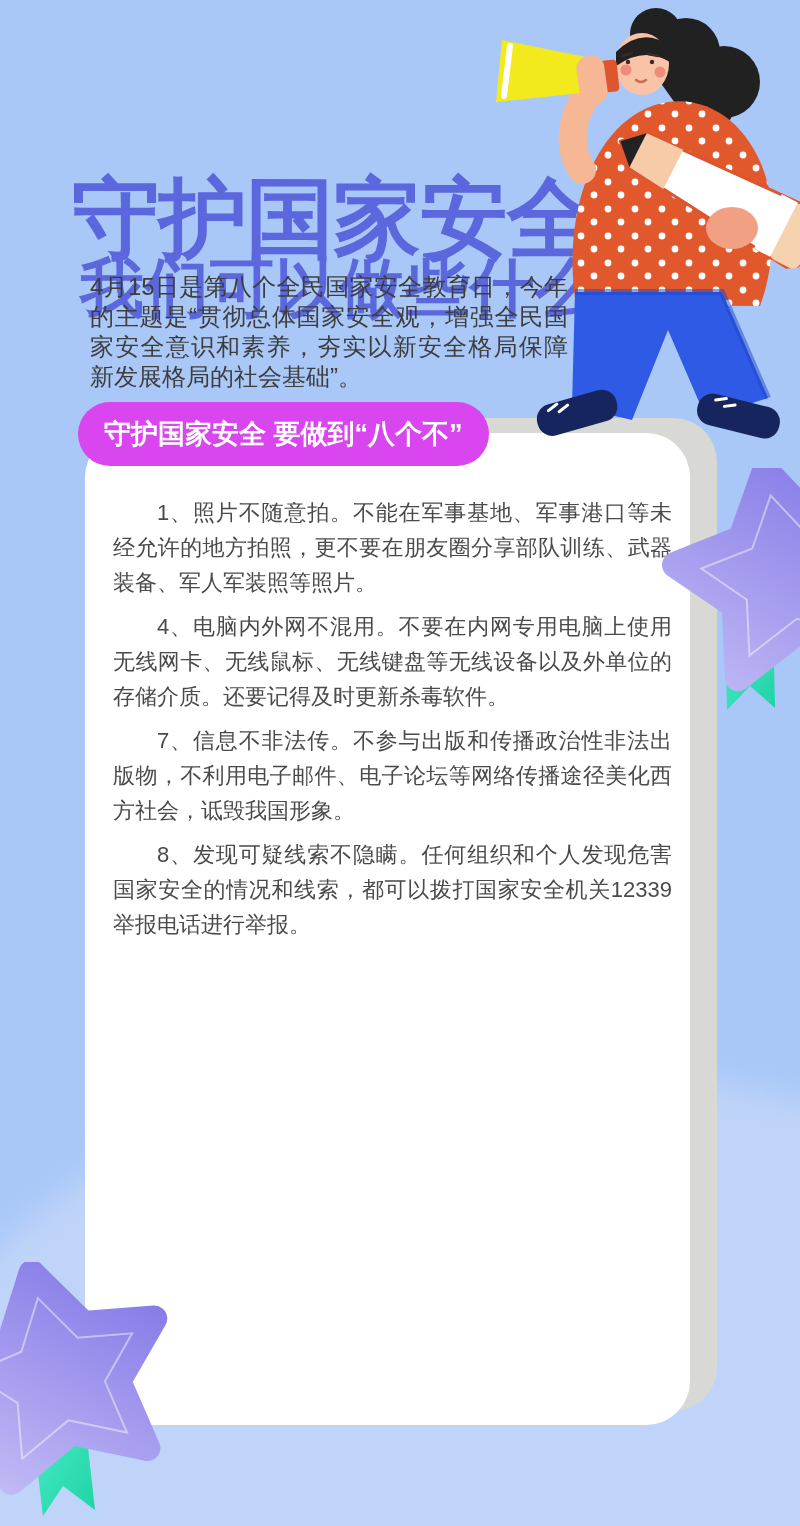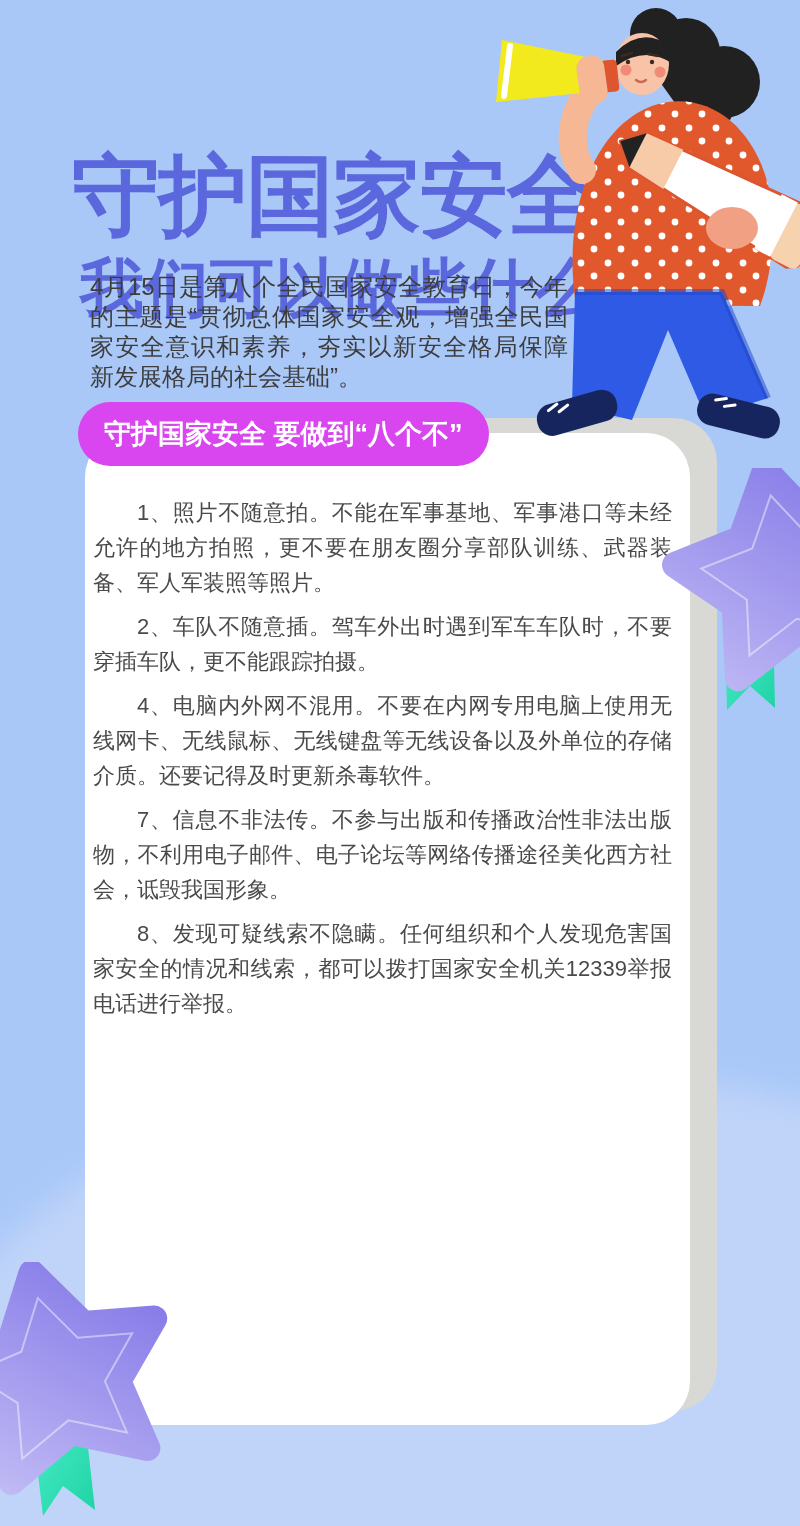--- a/index.html
+++ b/index.html
@@ -9,21 +9,21 @@
     font-family:"Liberation Sans","DejaVu Sans",sans-serif;
   }
   
   .bg-wave{
     position:absolute;left:-140px;top:1075px;width:1200px;height:700px;
     background:#c0d4f9;border-radius:45% 55% 0 0/60% 40% 0 0;
     transform:rotate(-7deg);filter:blur(16px);z-index:1;
   }
   
   .title-1{
-    position:absolute;left:72px;top:78px;z-index:2;
+    position:absolute;left:72px;top:101px;z-index:2;
     font-size:88px;font-weight:900;letter-spacing:-1px;
     color:#5b67dc;white-space:nowrap;
   }
   .title-2{
     position:absolute;left:80px;top:192px;z-index:2;
     font-size:64px;font-weight:900;letter-spacing:1px;
     color:#5b67dc;white-space:nowrap;
   }
   .intro{
     position:absolute;left:78px;top:260px;width:478px;z-index:2;
@@ -38,21 +38,21 @@
     white-space:nowrap;box-sizing:border-box;
   }
   
   .card-shadow{
     position:absolute;left:112px;top:418px;width:605px;height:993px;
     background:#d8d8d5;border-radius:44px;z-index:2;
   }
   .card{
     position:absolute;left:85px;top:433px;width:605px;height:992px;
     background:#ffffff;border-radius:44px;z-index:3;
-    box-sizing:border-box;padding:62px 18px 0 8px;
+    box-sizing:border-box;padding:62px 18px 0 28px;
   }
   .card p{
     margin:0 0 9px 0;font-size:22px;line-height:35px;color:#4a4a4a;
     text-indent:2em;text-align:justify;
   }
   
   .star-right{position:absolute;left:655px;top:468px;z-index:6;}
   .star-left{position:absolute;left:-75px;top:1262px;z-index:6;}
   .illu{position:absolute;left:480px;top:0;z-index:4;}
 </style>
@@ -63,21 +63,20 @@
 
 <h1 class="title-1">守护国家安全</h1>
 <h2 class="title-2">我们可以做些什么？</h2>
 <p class="intro">4月15日是第八个全民国家安全教育日，今年的主题是“贯彻总体国家安全观，增强全民国家安全意识和素养，夯实以新安全格局保障新发展格局的社会基础”。</p>
 
 <div class="pill">守护国家安全 要做到“八个不”</div>
 
 <div class="card-shadow"></div>
 <div class="card">
   <p>1、照片不随意拍。不能在军事基地、军事港口等未经允许的地方拍照，更不要在朋友圈分享部队训练、武器装备、军人军装照等照片。</p>
-  <p>2、车队不随意插。驾车外出时遇到军车车队时，不要穿插车队，更不能跟踪拍摄。</p>
   <p>4、电脑内外网不混用。不要在内网专用电脑上使用无线网卡、无线鼠标、无线键盘等无线设备以及外单位的存储介质。还要记得及时更新杀毒软件。</p>
   <p>7、信息不非法传。不参与出版和传播政治性非法出版物，不利用电子邮件、电子论坛等网络传播途径美化西方社会，诋毁我国形象。</p>
   <p>8、发现可疑线索不隐瞒。任何组织和个人发现危害国家安全的情况和线索，都可以拨打国家安全机关12339举报电话进行举报。</p>
 </div>
 
 <svg class="star-right" width="220" height="260" viewBox="0 0 220 260">
   <defs>
     <linearGradient id="starGradR" x1="0" y1="1" x2="1" y2="0">
       <stop offset="0" stop-color="#beb8f4"></stop>
         <stop offset="1" stop-color="#7e72e6"></stop>

